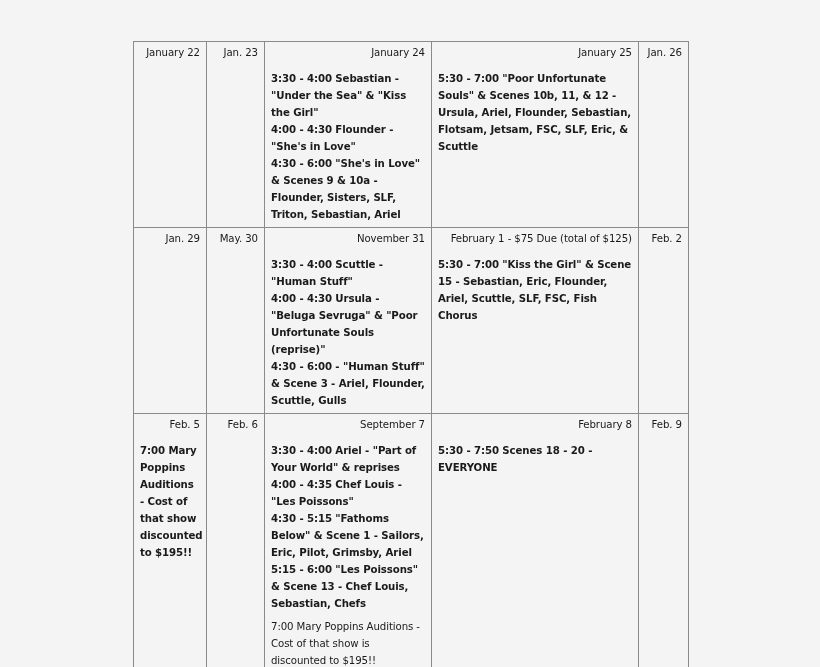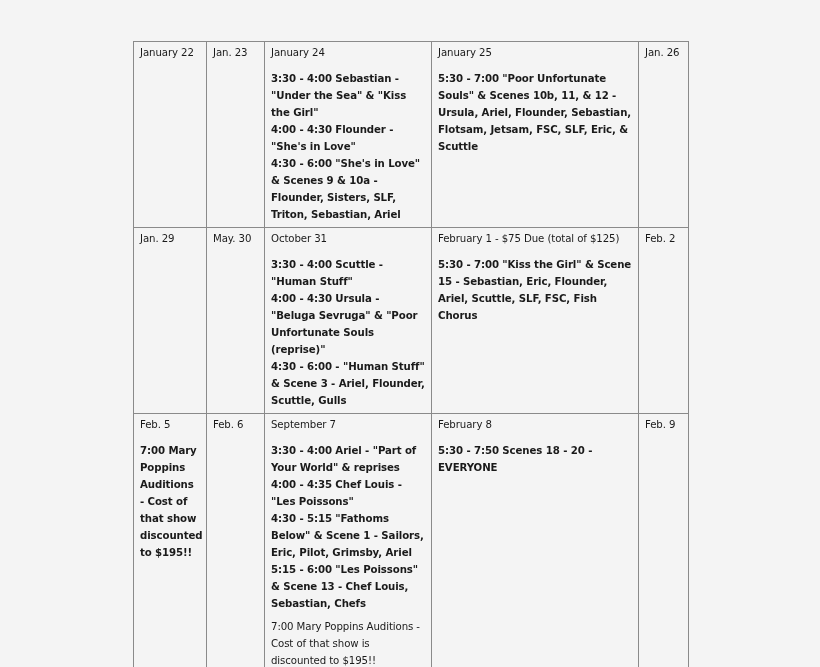--- a/index.html
+++ b/index.html
@@ -32,21 +32,21 @@
       padding: 2px 6px 4px 6px;
     }
     col.c1 { width: 73px; }
     col.c2 { width: 58px; }
     col.c3 { width: 167px; }
     col.c4 { width: 207px; }
     col.c5 { width: 50px; }
     tr.r1 td { height: 158px; }
     tr.r2 td { height: 159px; }
     tr.r3 td { height: 251px; margin-top: 12px; }
-    .date { display: block; margin-bottom: 9px; }
+    .date { display: block; margin-bottom: 9px; text-align: right; }
     .line { display: block; font-weight: bold; }
     .para { display: block; margin-top: 6px; }
   </style>
 </head>
 <body>
 
 <table class="schedule">
   <colgroup>
     <col class="c1">
       <col class="c2">
@@ -77,21 +77,21 @@
       </td>
     </tr>
     <tr class="r2">
       <td>
         <span class="date">Jan. 29</span>
       </td>
       <td>
         <span class="date">May. 30</span>
       </td>
       <td>
-        <span class="date">October 31</span>
+        <span class="date">November 31</span>
         <span class="line">3:30 - 4:00 Scuttle - "Human Stuff"</span>
         <span class="line">4:00 - 4:30 Ursula - "Beluga Sevruga" &amp; "Poor Unfortunate Souls (reprise)"</span>
         <span class="line">4:30 - 6:00 - "Human Stuff" &amp; Scene 3 - Ariel, Flounder, Scuttle, Gulls</span>
       </td>
       <td>
         <span class="date">February 1 - $75 Due (total of $125)</span>
         <span class="line">5:30 - 7:00 "Kiss the Girl" &amp; Scene 15 - Sebastian, Eric, Flounder, Ariel, Scuttle, SLF, FSC, Fish Chorus</span>
       </td>
       <td>
         <span class="date">Feb. 2</span>

